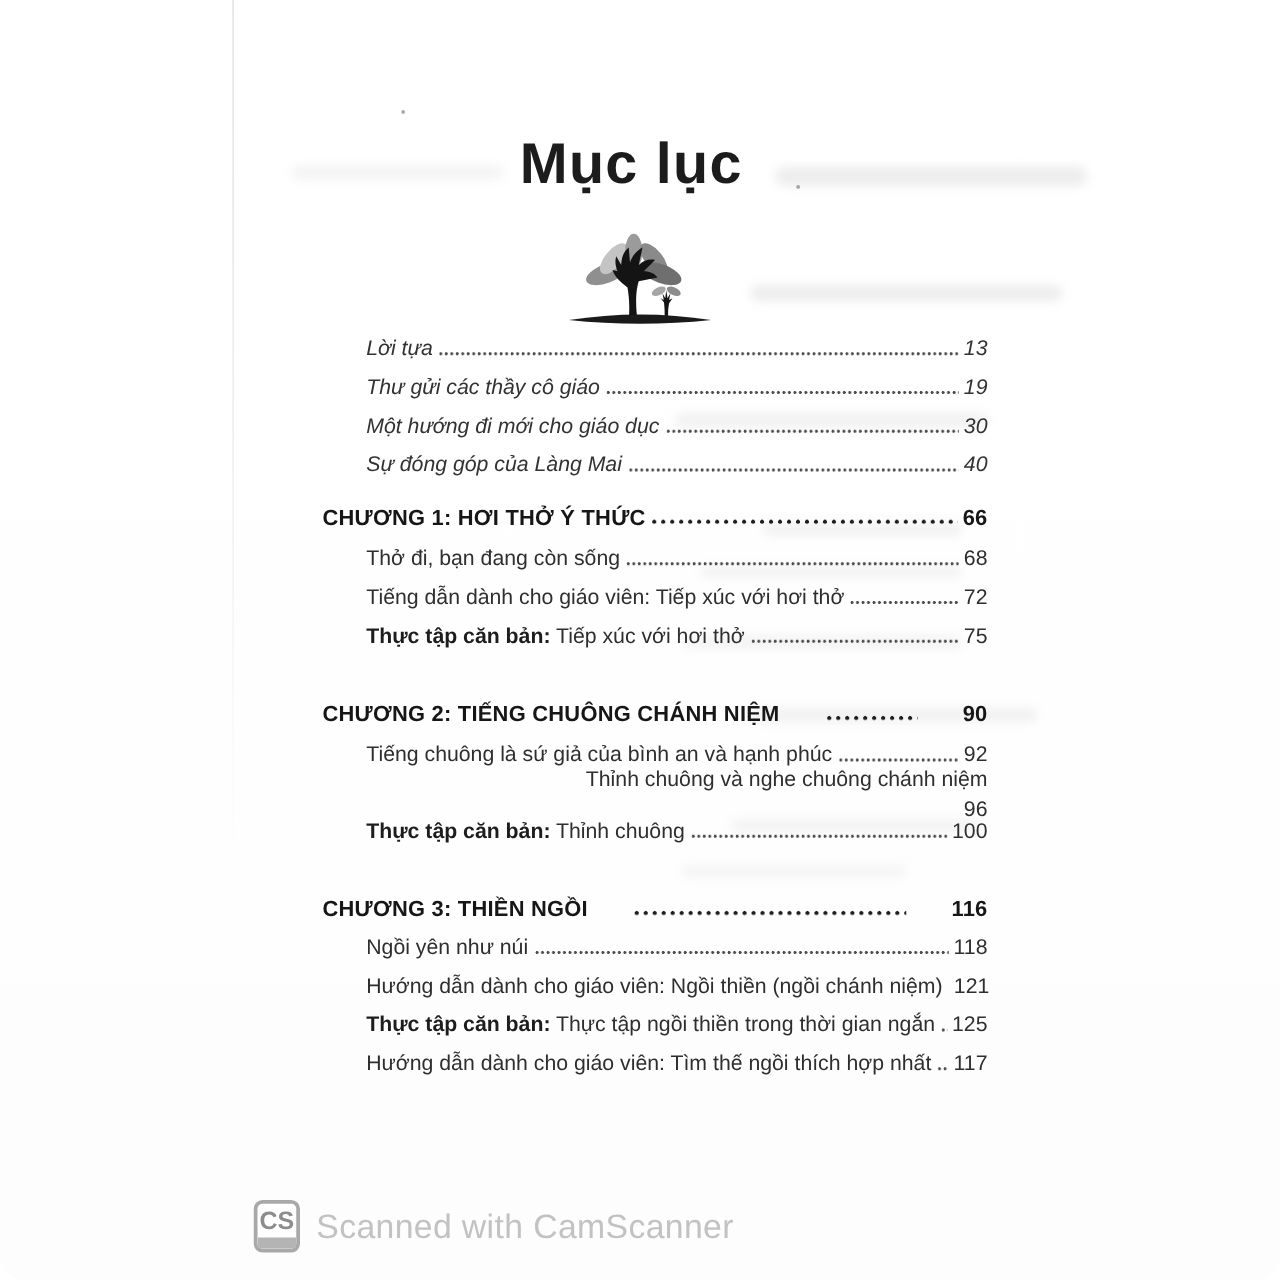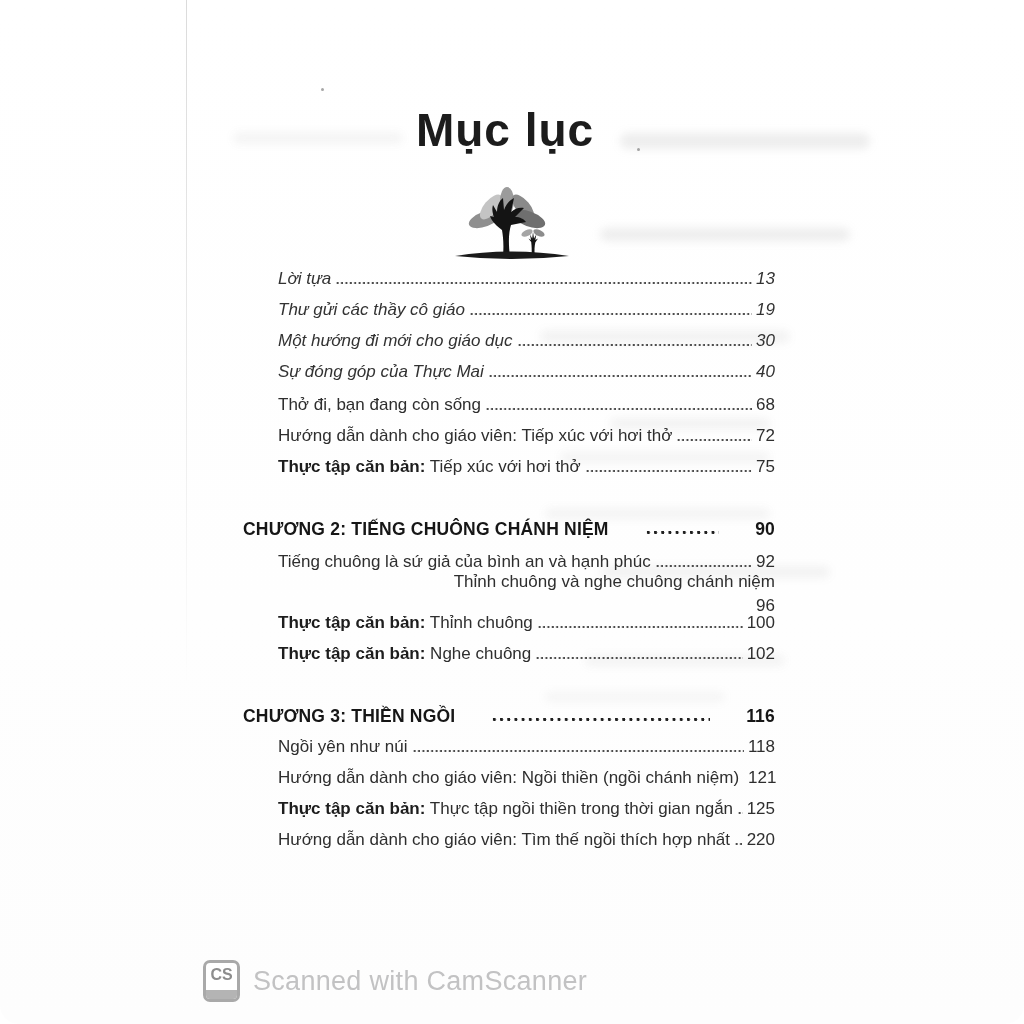--- a/index.html
+++ b/index.html
@@ -17,21 +17,21 @@
   .smudge{position:absolute;background:rgba(150,150,150,.16);filter:blur(4px);border-radius:8px;pointer-events:none;}
   .speck{position:absolute;background:rgba(80,80,80,.5);border-radius:50%;}
 
   .title{
     position:absolute;left:0;right:14px;top:103px;margin:0;
     text-align:center;font-size:46px;font-weight:800;color:#1c1c1c;
     letter-spacing:1px;
   }
   .logo{position:absolute;left:50%;top:186px;transform:translateX(-50%);}
 
-  .toc{position:absolute;left:243px;top:258px;width:532px;}
+  .toc{position:absolute;left:258px;top:258px;width:532px;}
   .row{display:flex;align-items:flex-end;height:31px;font-size:17px;}
   .row .lbl{white-space:nowrap;line-height:1.15;}
   .row .pg{white-space:nowrap;line-height:1.15;}
   .leader{
     flex:1 1 auto;height:4px;margin:0 4px 4px 5px;
     background-image:radial-gradient(circle at 1.6px 2px,#4c4c4c 1.05px,rgba(0,0,0,0) 1.35px);
     background-size:4.4px 4px;background-repeat:repeat-x;background-position:0 100%;
   }
   .fm{font-style:italic;color:#323232;}
   .fm .pg{font-style:italic;}
@@ -50,21 +50,21 @@
   .mt8{margin-top:8px;}  .mt28{margin-top:28px;gap:32px;}  .mt2{margin-top:2px;}
   .mt4{margin-top:4px;}  .h26{height:26px;flex-direction:column;}
 
   .watermark{position:absolute;left:203px;top:960px;display:flex;align-items:center;gap:13px;}
   .cs-badge{
     width:31px;height:36px;border:3px solid #a9a9a9;border-radius:7px;
     background:#fff;position:relative;overflow:hidden;flex:0 0 auto;
   }
   .cs-badge .cs-letters{
     display:block;text-align:center;margin-top:3px;
-    font-size:16px;font-weight:bold;color:#8d8d8d;letter-spacing:0;
+    font-size:20px;font-weight:bold;color:#8d8d8d;letter-spacing:0;
   }
   .cs-badge .badge-bar{position:absolute;left:0;right:0;bottom:0;height:9px;background:#b4b4b4;}
   .wm-text{font-size:27px;color:#c2c2c3;letter-spacing:.3px;}
 </style>
 </head>
 <body>
 
 <div class="scan-surface">
   <div class="page-edge-line"></div>
 
@@ -107,32 +107,37 @@
       <span class="lbl">Thư gửi các thầy cô giáo</span>
       <span class="leader"></span>
       <span class="pg">19</span>
     </div>
     <div class="row fm indent">
       <span class="lbl">Một hướng đi mới cho giáo dục</span>
       <span class="leader"></span>
       <span class="pg">30</span>
     </div>
     <div class="row fm indent">
-      <span class="lbl">Sự đóng góp của Thực Mai</span>
+      <span class="lbl">Sự đóng góp của Làng Mai</span>
       <span class="leader"></span>
       <span class="pg">40</span>
     </div>
 
+    <div class="row ch mt8">
+      <span class="lbl">CHƯƠNG 1: HƠI THỞ Ý THỨC</span>
+      <span class="leader"></span>
+      <span class="pg">66</span>
+    </div>
     <div class="row indent mt2">
       <span class="lbl">Thở đi, bạn đang còn sống</span>
       <span class="leader"></span>
       <span class="pg">68</span>
     </div>
     <div class="row indent">
-      <span class="lbl">Hướng dẫn dành cho giáo viên: Tiếp xúc với hơi thở</span>
+      <span class="lbl">Tiếng dẫn dành cho giáo viên: Tiếp xúc với hơi thở</span>
       <span class="leader"></span>
       <span class="pg">72</span>
     </div>
     <div class="row indent">
       <span class="lbl"><b class="bp">Thực tập căn bản:</b><span> Tiếp xúc với hơi thở</span></span>
       <span class="leader"></span>
       <span class="pg">75</span>
     </div>
 
     <div class="row ch mt28">
@@ -148,25 +153,20 @@
     <div class="row indent h26">
       <span class="lbl">Thỉnh chuông và nghe chuông chánh niệm</span>
       <span class="leader"></span>
       <span class="pg">96</span>
     </div>
     <div class="row indent mt4">
       <span class="lbl"><b class="bp">Thực tập căn bản:</b><span> Thỉnh chuông</span></span>
       <span class="leader"></span>
       <span class="pg">100</span>
     </div>
-    <div class="row indent">
-      <span class="lbl"><b class="bp">Thực tập căn bản:</b><span> Nghe chuông</span></span>
-      <span class="leader"></span>
-      <span class="pg">102</span>
-    </div>
 
     <div class="row ch mt28">
       <span class="lbl">CHƯƠNG 3: THIỀN NGỒI</span>
       <span class="leader"></span>
       <span class="pg">116</span>
     </div>
     <div class="row indent">
       <span class="lbl">Ngồi yên như núi</span>
       <span class="leader"></span>
       <span class="pg">118</span>
@@ -177,21 +177,21 @@
       <span class="pg">121</span>
     </div>
     <div class="row indent">
       <span class="lbl"><b class="bp">Thực tập căn bản:</b><span> Thực tập ngồi thiền trong thời gian ngắn</span></span>
       <span class="leader"></span>
       <span class="pg">125</span>
     </div>
     <div class="row indent">
       <span class="lbl">Hướng dẫn dành cho giáo viên: Tìm thế ngồi thích hợp nhất</span>
       <span class="leader"></span>
-      <span class="pg">220</span>
+      <span class="pg">117</span>
     </div>
 
   </div>
 
   <div class="watermark">
     <div class="cs-badge">
       <span class="cs-letters">CS</span>
       <div class="badge-bar"></div>
     </div>
     <span class="wm-text">Scanned with CamScanner</span>

